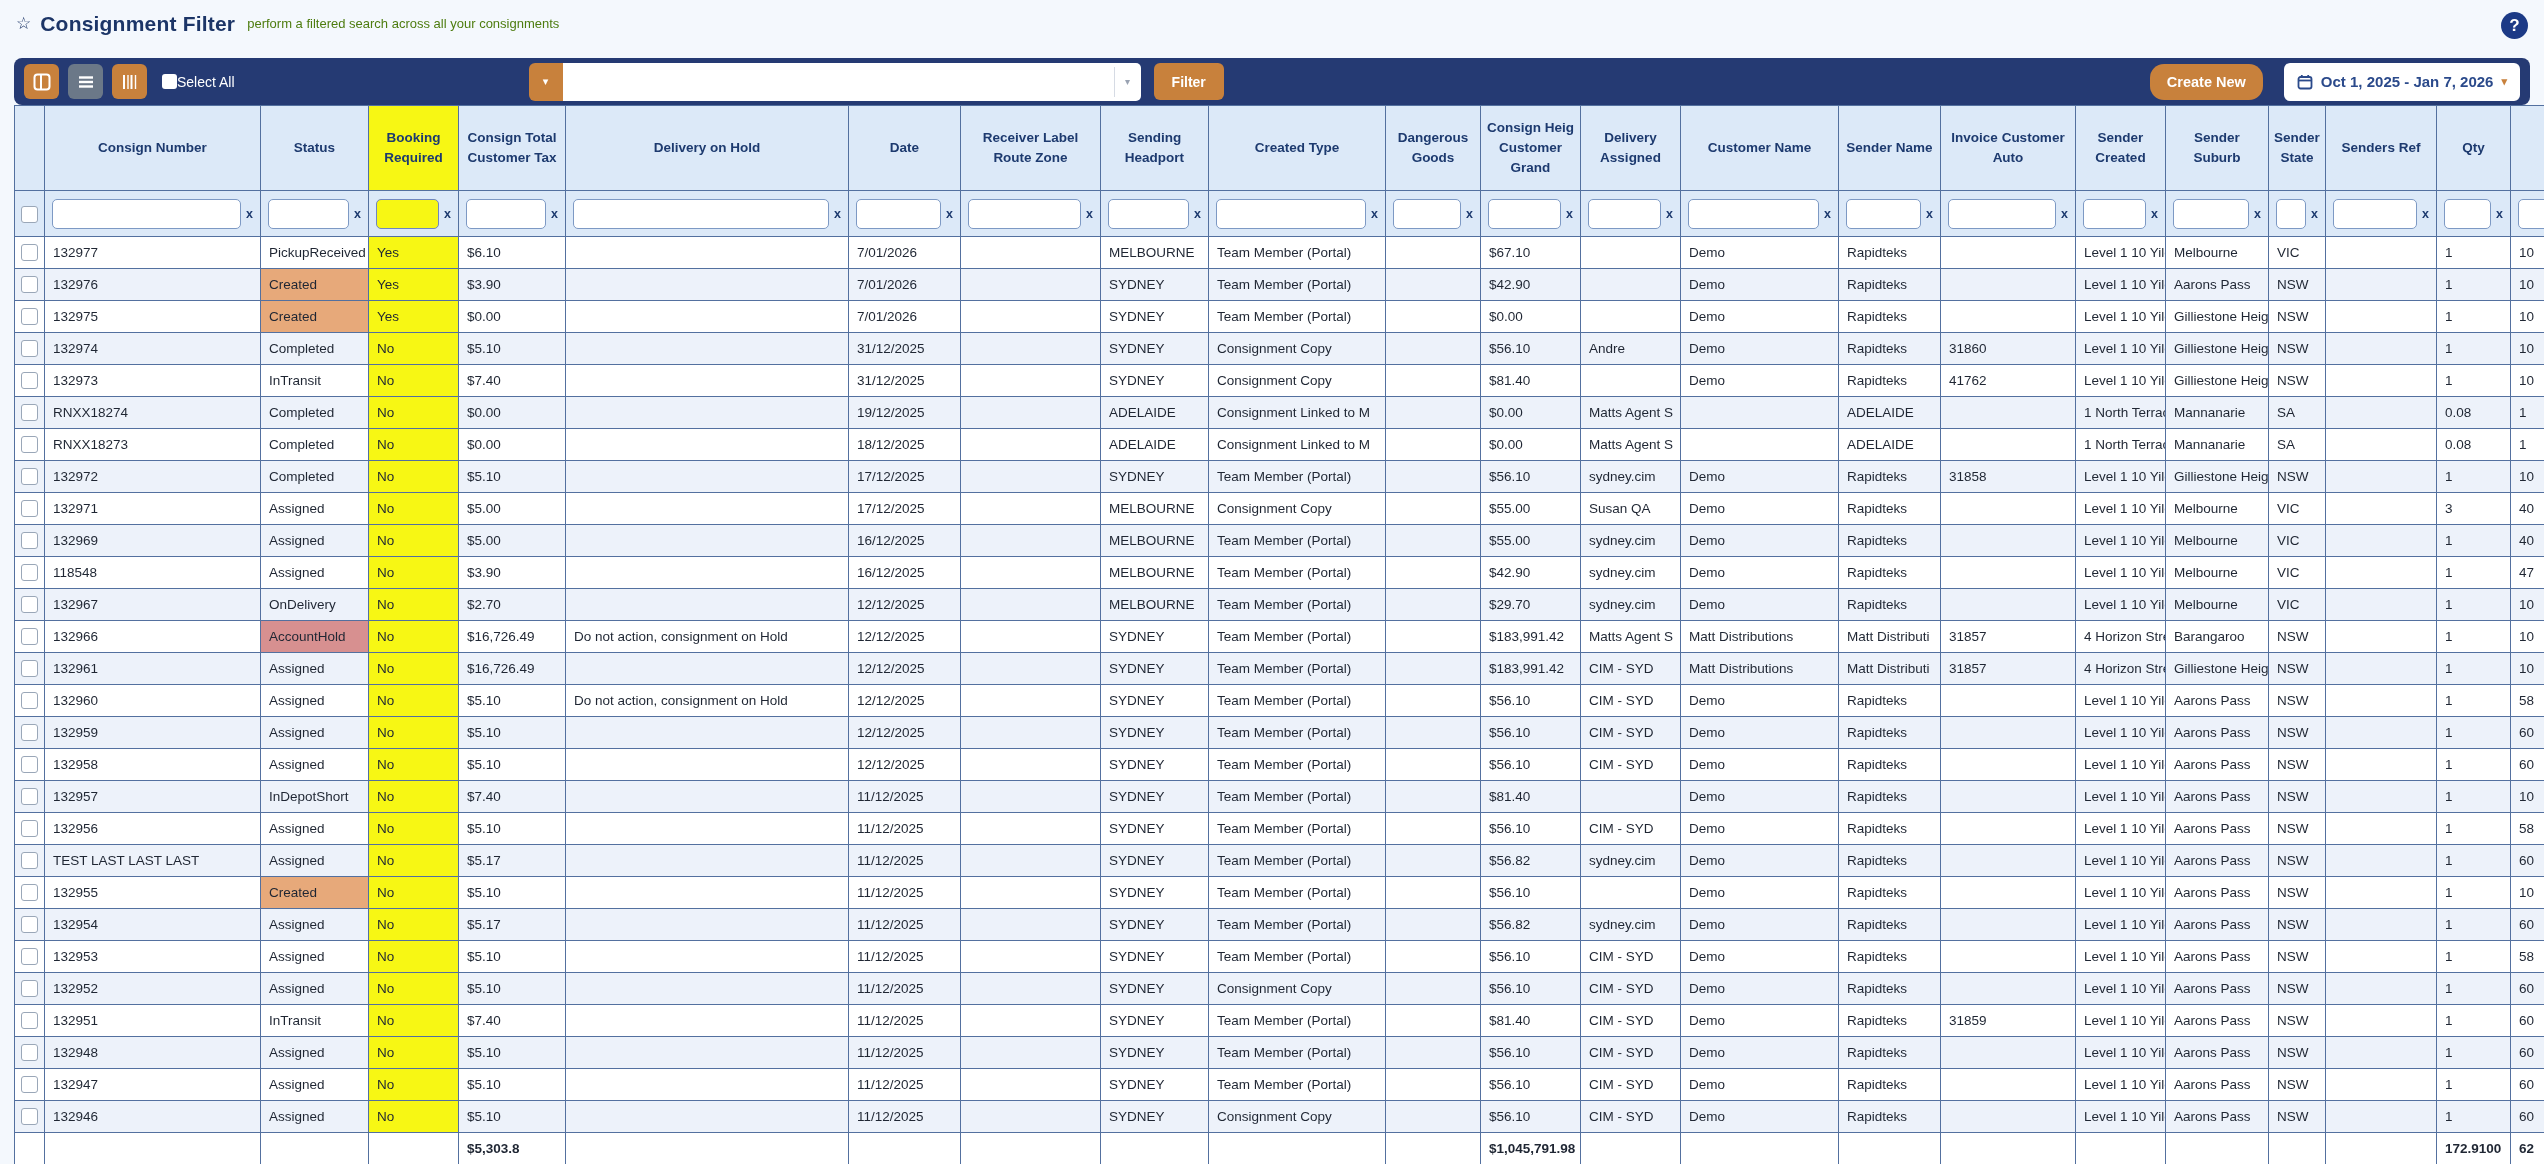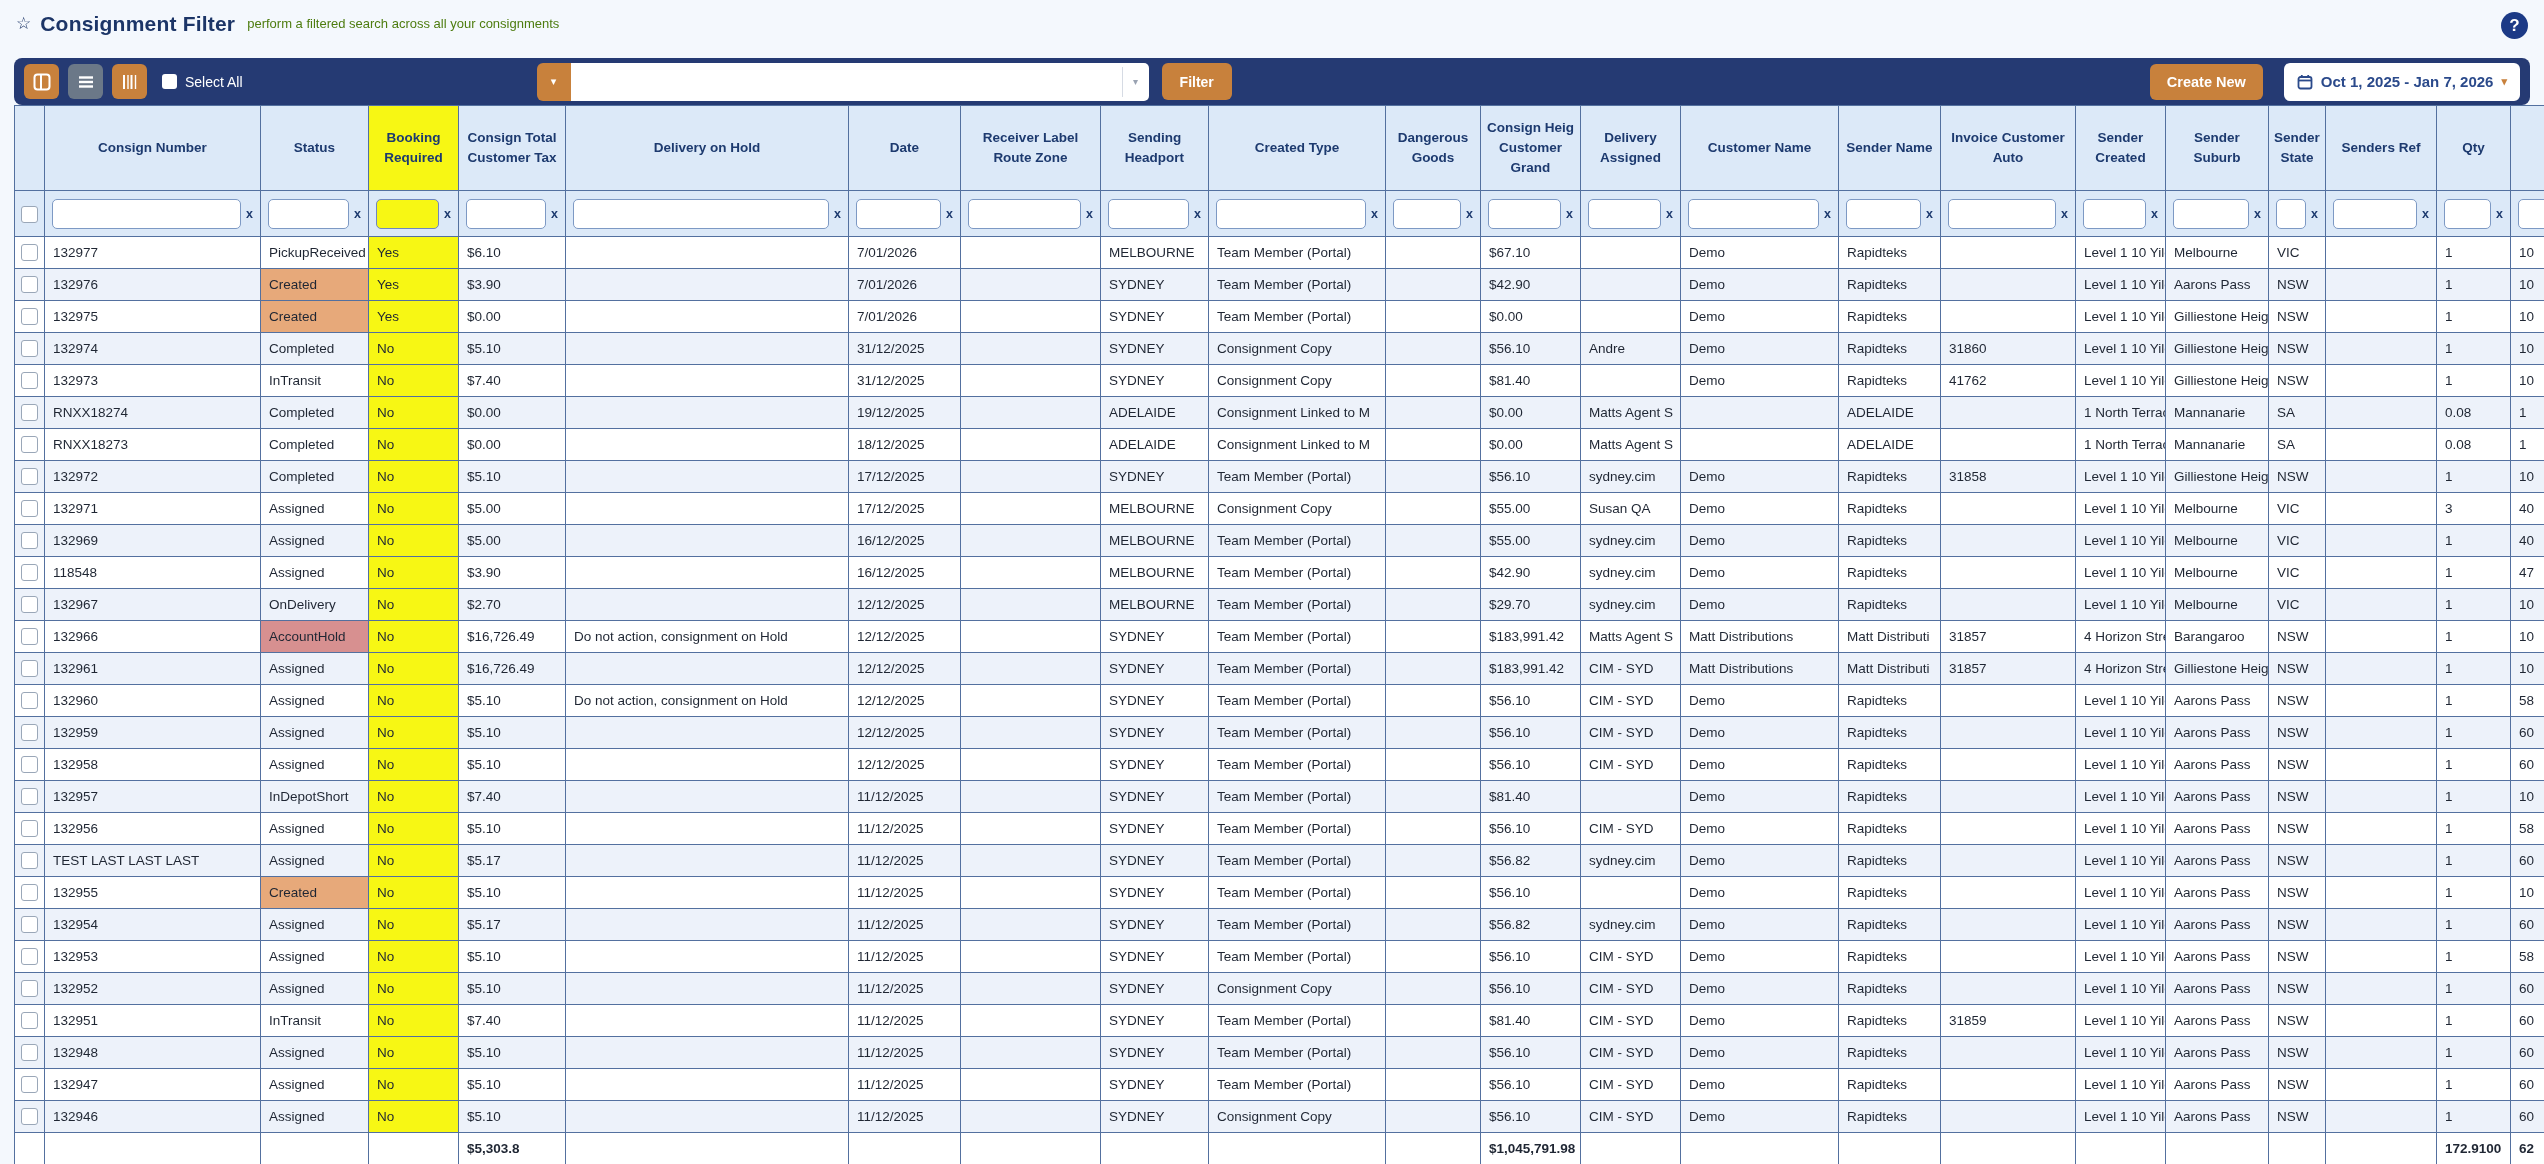--- a/index.html
+++ b/index.html
@@ -13,34 +13,34 @@
   .page-title{color:#1c3567;font-size:21px;font-weight:800;line-height:24px;letter-spacing:.2px;text-align:center;}
   .page-subtitle{color:#4d7c0f;font-size:13px;line-height:24px;margin-left:3px;}
   .help-btn{position:absolute;top:12px;right:16px;width:27px;height:27px;border-radius:50%;
     background:#1c3a86;color:#fff;font-size:17px;font-weight:800;display:flex;align-items:center;justify-content:center;}
   
   .toolbar{margin:0 14px;height:47px;background:#253a73;border-radius:8px;display:flex;align-items:center;
     padding:0 10px;gap:9px;box-sizing:border-box;position:relative;}
   .tb-btn{width:35px;height:35px;border-radius:6px;display:flex;align-items:center;justify-content:center;flex:0 0 auto;}
   .tb-orange{background:#c8813c;}
   .tb-gray{background:#6b7888;}
-  .selectall{display:flex;align-items:flex-start;gap:8px;margin-left:6px;}
+  .selectall{display:flex;align-items:flex-start;margin-left:6px;}
   .selectall .cb-white{width:15px;height:15px;background:#fff;border-radius:3px;}
   .selectall span.lbl{color:#fff;font-size:14px;}
   .search-group{display:flex;align-items:center;margin-left:285px;}
   .dd-btn{width:34px;height:38px;background:#c8813c;border-radius:6px 0 0 6px;display:flex;align-items:center;justify-content:center;
     color:#fff;font-size:11px;}
   .search-box{position:relative;width:578px;height:38px;}
   .search-box input{width:100%;height:100%;box-sizing:border-box;border:none;border-radius:0 5px 5px 0;
     padding:0 34px 0 10px;font-size:14px;outline:none;background:#fff;}
   .search-caret{position:absolute;right:0;top:4px;width:26px;height:30px;border-left:1px solid #d6dbe4;
     display:flex;align-items:center;justify-content:center;color:#9aa3b2;font-size:10px;}
   .filter-btn{margin-left:13px;height:37px;padding:0 18px;border-radius:6px;background:#c8813c;color:#fff;
     font-size:14px;font-weight:700;display:flex;align-items:center;}
-  .create-btn{margin-left:auto;height:36px;padding:0 17px;border-radius:6px;background:#c8813c;color:#fff;
+  .create-btn{margin-left:auto;height:36px;padding:0 17px;border-radius:14px;background:#c8813c;color:#fff;
     font-size:14.5px;font-weight:700;display:flex;align-items:center;}
   .date-pill{margin-left:12px;height:38px;background:#fff;border-radius:6px;display:flex;align-items:center;
     gap:8px;padding:0 13px;color:#2b4a8b;font-size:15px;font-weight:700;}
   .date-pill .caret{color:#c8813c;font-size:11px;}
   
   .table-wrap{margin-left:14px;width:2556px;}
   table{border-collapse:collapse;table-layout:fixed;width:2556px;background:#fff;}
   th,td{border:1px solid #53709f;box-sizing:border-box;}
   thead th{background:#dce9f8;color:#1d3a6f;font-size:13.5px;font-weight:700;height:85px;
     text-align:center;vertical-align:middle;padding:0 5px;line-height:1.5;overflow:hidden;}

